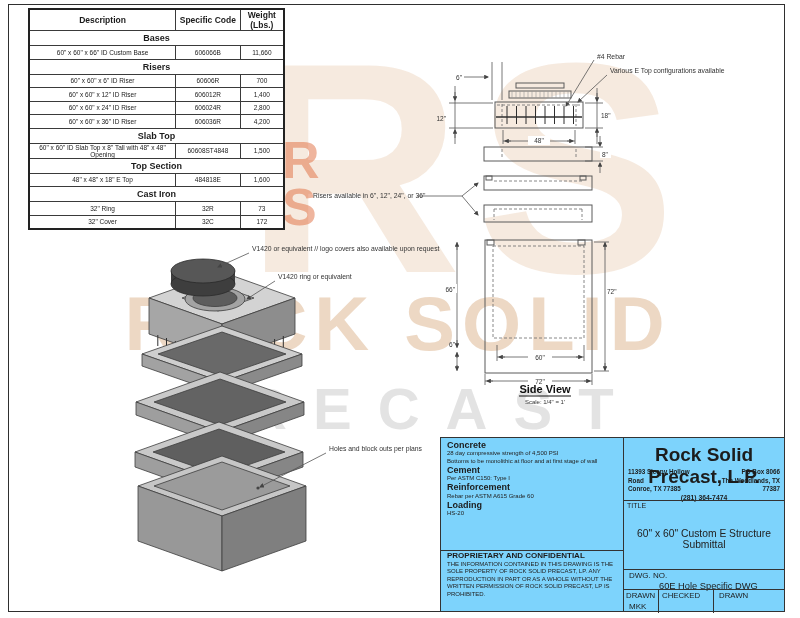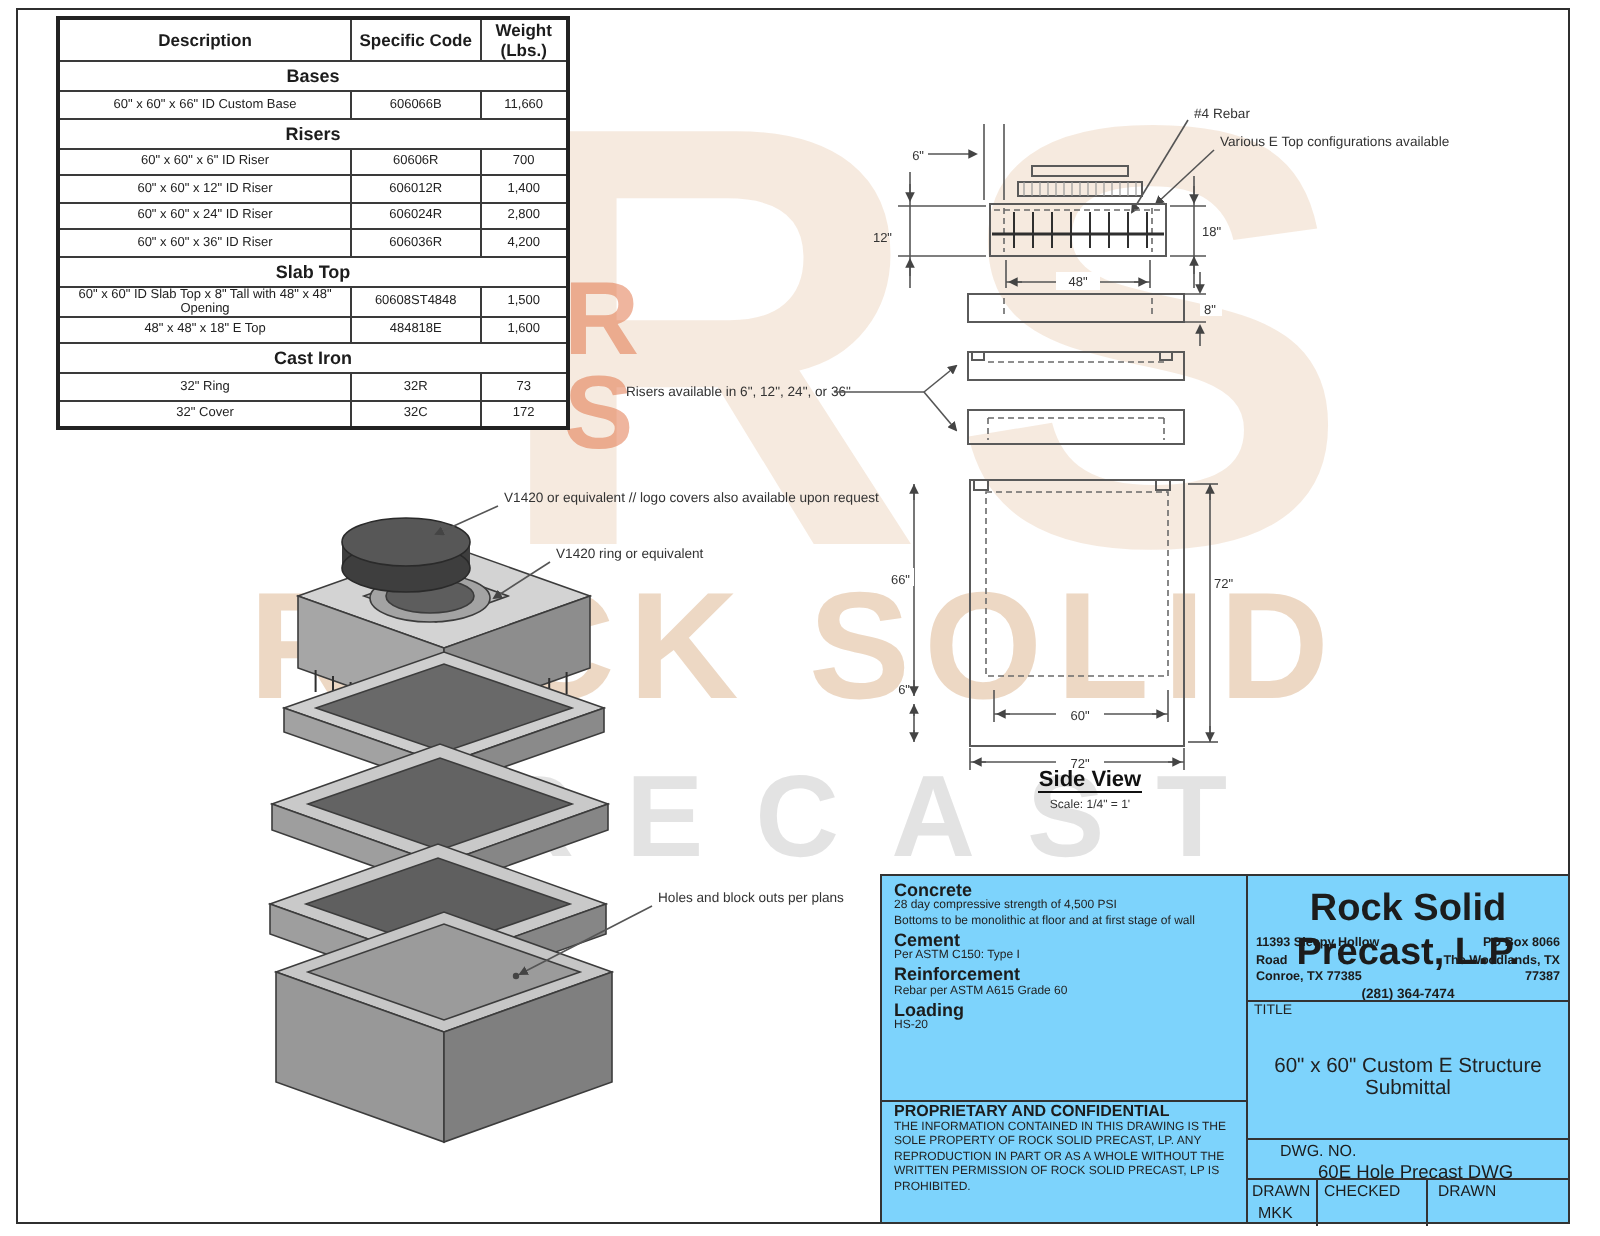--- a/index.html
+++ b/index.html
@@ -50,21 +50,21 @@
   .prop{position:absolute;left:6px;top:114px;width:170px;}
   .prop .h{font-size:8px;font-weight:bold;line-height:1.1;}
   .prop .p{font-size:6px;line-height:1.25;color:#222;}
   .company{position:absolute;left:183px;top:6px;width:160px;text-align:center;font-size:19px;font-weight:bold;}
   .addr{position:absolute;left:187px;top:30px;width:152px;display:flex;justify-content:space-between;
         font-size:6.3px;font-weight:bold;line-height:1.35;}
   .addr .r{text-align:right;}
   .phone{position:absolute;left:183px;top:56px;width:160px;text-align:center;font-size:6.8px;font-weight:bold;}
   .title-label{position:absolute;left:186px;top:64px;font-size:7px;color:#222;}
   .title-text{position:absolute;left:183px;top:90px;width:160px;text-align:center;font-size:10.3px;color:#222;}
-  .dwg-label{position:absolute;left:199px;top:133px;font-size:8px;}
+  .dwg-label{position:absolute;left:188px;top:133px;font-size:8px;}
   .dwg-no{position:absolute;left:218px;top:143px;font-size:9.3px;}
   .cell-label{position:absolute;top:153px;font-size:7.8px;}
   .drawn-val{position:absolute;left:188px;top:164px;font-size:8px;}
 </style>
 </head>
 <body>
 
 <div class="sheet">
 
   <div class="wm wm-rs">RS</div>
@@ -121,20 +121,23 @@
       <td class="c">4,200</td>
     </tr>
     <tr>
           <td class="section" colspan="3">Slab Top</td>
         </tr>
     <tr>
       <td class="c">60" x 60" ID Slab Top x 8" Tall with 48" x 48" Opening</td>
       <td class="c">60608ST4848</td>
       <td class="c">1,500</td>
     </tr>
+    <tr>
+          <td class="section" colspan="3">Top Section</td>
+        </tr>
     <tr>
       <td class="c">48" x 48" x 18" E Top</td>
       <td class="c">484818E</td>
       <td class="c">1,600</td>
     </tr>
     <tr>
           <td class="section" colspan="3">Cast Iron</td>
         </tr>
     <tr>
       <td class="c">32" Ring</td>
@@ -391,21 +394,21 @@
       </div>
     </div>
     <div class="phone">(281) 364-7474</div>
 
     <div class="hline" style="left:182px;top:62px;right:0;"></div>
     <div class="title-label">TITLE</div>
     <div class="title-text">60" x 60" Custom E Structure Submittal</div>
 
     <div class="hline" style="left:182px;top:131px;right:0;"></div>
     <div class="dwg-label">DWG.  NO.</div>
-    <div class="dwg-no">60E Hole Precast DWG</div>
+    <div class="dwg-no">60E Hole Specific DWG</div>
 
     <div class="hline" style="left:182px;top:151px;right:0;"></div>
     <div class="hline" style="left:217px;top:151px;width:0;height:23px;border-left:1px solid #333;"></div>
     <div class="hline" style="left:272px;top:151px;width:0;height:23px;border-left:1px solid #333;"></div>
     <div class="cell-label" style="left:185px;">DRAWN</div>
     <div class="cell-label" style="left:221px;">CHECKED</div>
     <div class="cell-label" style="left:278px;">DRAWN</div>
     <div class="drawn-val">MKK</div>
     <div class="drawn-val" style="left:230px;"></div>
     <div class="drawn-val" style="left:290px;"></div>

